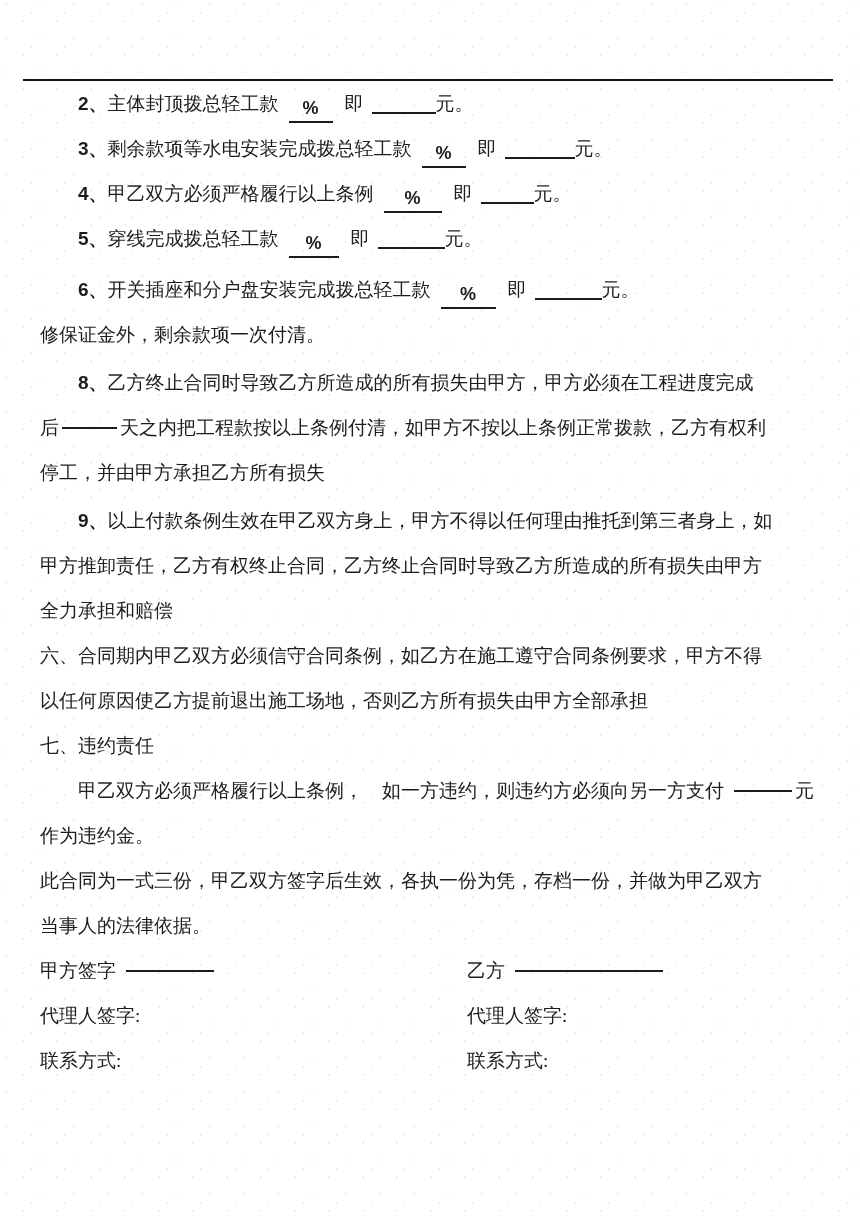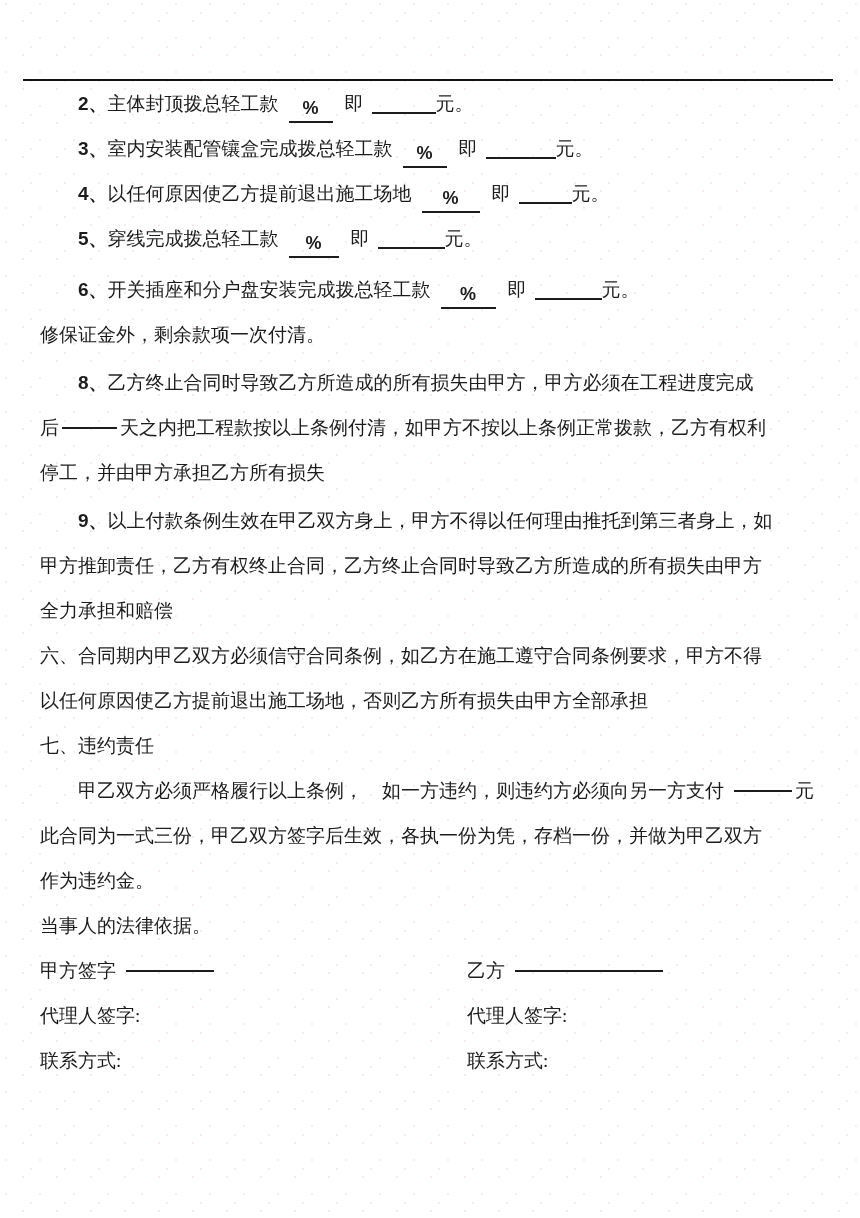--- a/index.html
+++ b/index.html
@@ -64,23 +64,23 @@
 </style>
 </head>
 <body>
 
 <div class="page">
   <div class="top-rule"></div>
   <div class="content">
 
     <p class="line indent"><span class="num">2、</span><span>主体封顶拨总轻工款</span><span class="blank-pct" style="width:44px"><span class="pct">%</span></span><span>即</span><span class="blank-amt" style="width:64px"></span><span>元。</span></p>
 
-    <p class="line indent"><span class="num">3、</span><span>室内安装配管镶盒完成拨总轻工款</span><span class="blank-pct" style="width:44px"><span class="pct">%</span></span><span>即</span><span class="blank-amt" style="width:70px"></span><span>元。</span></p>
+    <p class="line indent"><span class="num">3、</span><span>剩余款项等水电安装完成拨总轻工款</span><span class="blank-pct" style="width:44px"><span class="pct">%</span></span><span>即</span><span class="blank-amt" style="width:70px"></span><span>元。</span></p>
 
-    <p class="line indent"><span class="num">4、</span><span>以任何原因使乙方提前退出施工场地</span><span class="blank-pct" style="width:58px"><span class="pct">%</span></span><span>即</span><span class="blank-amt" style="width:53px"></span><span>元。</span></p>
+    <p class="line indent"><span class="num">4、</span><span>甲乙双方必须严格履行以上条例</span><span class="blank-pct" style="width:58px"><span class="pct">%</span></span><span>即</span><span class="blank-amt" style="width:53px"></span><span>元。</span></p>
 
     <p class="line indent"><span class="num">5、</span><span>穿线完成拨总轻工款</span><span class="blank-pct" style="width:50px"><span class="pct">%</span></span><span>即</span><span class="blank-amt" style="width:67px"></span><span>元。</span></p>
 
     <p class="line indent gap6"><span class="num">6、</span><span>开关插座和分户盘安装完成拨总轻工款</span><span class="blank-pct" style="width:55px"><span class="pct">%</span></span><span>即</span><span class="blank-amt" style="width:67px"></span><span>元。</span></p>
 
     <p class="line">修保证金外，剩余款项一次付清。</p>
 
     <p class="line indent gap3"><span class="num">8、</span><span>乙方终止合同时导致乙方所造成的所有损失由甲方，甲方必须在工程进度完成</span></p>
     <p class="line"><span>后</span><span class="dash" style="width:55px"></span><span>天之内把工程款按以上条例付清，如甲方不按以上条例正常拨款，乙方有权利</span></p>
     <p class="line">停工，并由甲方承担乙方所有损失</p>
@@ -88,23 +88,23 @@
     <p class="line indent gap3"><span class="num">9、</span><span>以上付款条例生效在甲乙双方身上，甲方不得以任何理由推托到第三者身上，如</span></p>
     <p class="line">甲方推卸责任，乙方有权终止合同，乙方终止合同时导致乙方所造成的所有损失由甲方</p>
     <p class="line">全力承担和赔偿</p>
 
     <p class="line">六、合同期内甲乙双方必须信守合同条例，如乙方在施工遵守合同条例要求，甲方不得</p>
     <p class="line">以任何原因使乙方提前退出施工场地，否则乙方所有损失由甲方全部承担</p>
 
     <p class="line">七、违约责任</p>
 
     <p class="line indent"><span>甲乙双方必须严格履行以上条例，　如一方违约，则违约方必须向另一方支付</span><span class="dash" style="width:58px;margin-left:10px"></span><span>元</span></p>
+    <p class="line">作为违约金。</p>
+
     <p class="line">此合同为一式三份，甲乙双方签字后生效，各执一份为凭，存档一份，并做为甲乙双方</p>
-
-    <p class="line">作为违约金。</p>
     <p class="line">当事人的法律依据。</p>
 
     <div class="sig-row">
       <div class="sig-col-a"><span>甲方签字</span><span class="sig-line" style="width:88px"></span></div>
       <div class="sig-col-b"><span>乙方</span><span class="sig-line" style="width:148px"></span></div>
     </div>
     <div class="sig-row">
       <div class="sig-col-a">代理人签字:</div>
       <div class="sig-col-b">代理人签字:</div>
     </div>

